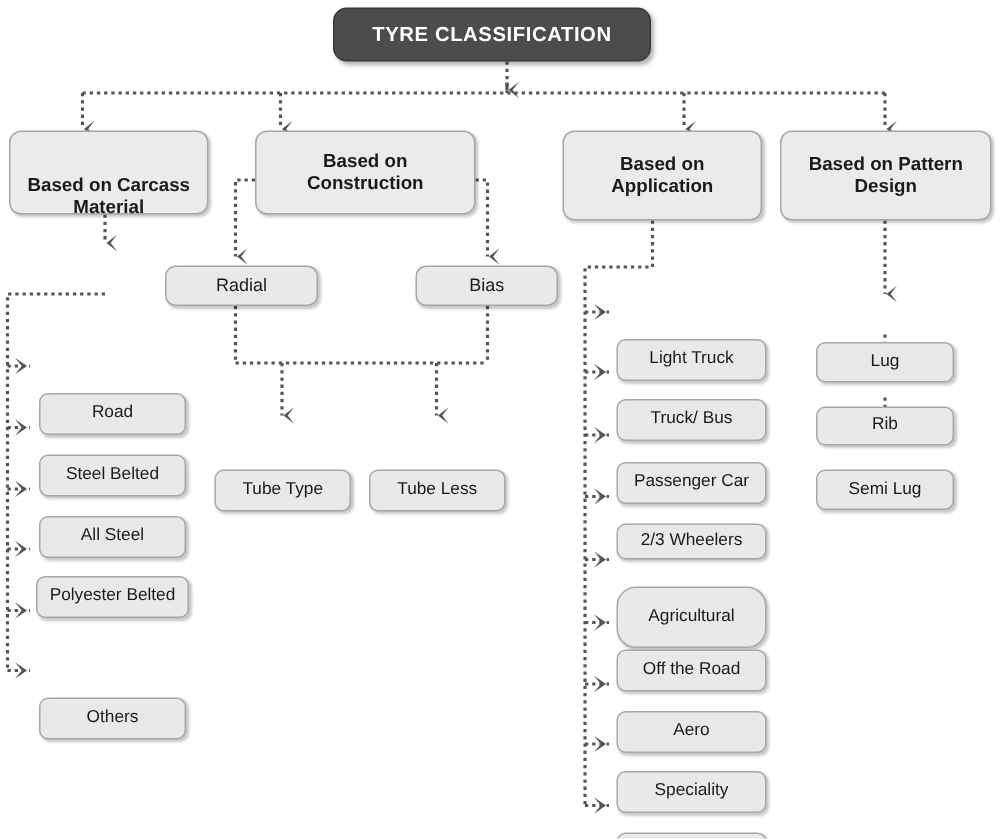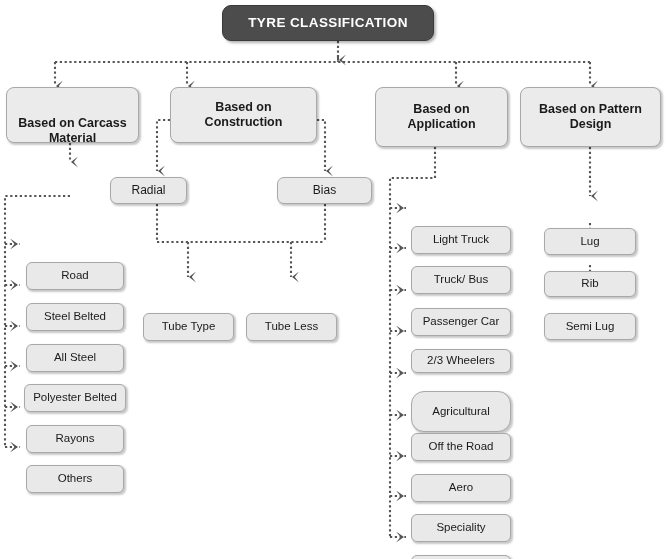--- a/index.html
+++ b/index.html
@@ -145,28 +145,25 @@
   </div>
   <div class="node leaf" style="left:26px;top:271px;width:98px;height:28px;">
     <span>Steel Belted</span>
   </div>
   <div class="node leaf" style="left:26px;top:312px;width:98px;height:28px;">
     <span>All Steel</span>
   </div>
   <div class="node leaf" style="left:24px;top:352px;width:102px;height:28px;">
     <span>Polyester Belted</span>
   </div>
-  <div class="node leaf" style="left:26px;top:393px;width:98px;height:28px;">
-    <span>Rayons</span>
-  </div>
   <div class="node leaf" style="left:26px;top:433px;width:98px;height:28px;">
     <span>Others</span>
   </div>
 
-  <div class="node mid" style="left:110px;top:177px;width:77px;height:27px;">
+  <div class="node mid" style="left:110px;top:177px;width:102px;height:27px;">
     <span>Radial</span>
   </div>
   <div class="node mid" style="left:277px;top:177px;width:95px;height:27px;">
     <span>Bias</span>
   </div>
 
   <div class="node leaf" style="left:143px;top:281px;width:91px;height:28px;">
     <span>Tube Type</span>
   </div>
   <div class="node leaf" style="left:246px;top:281px;width:91px;height:28px;">

